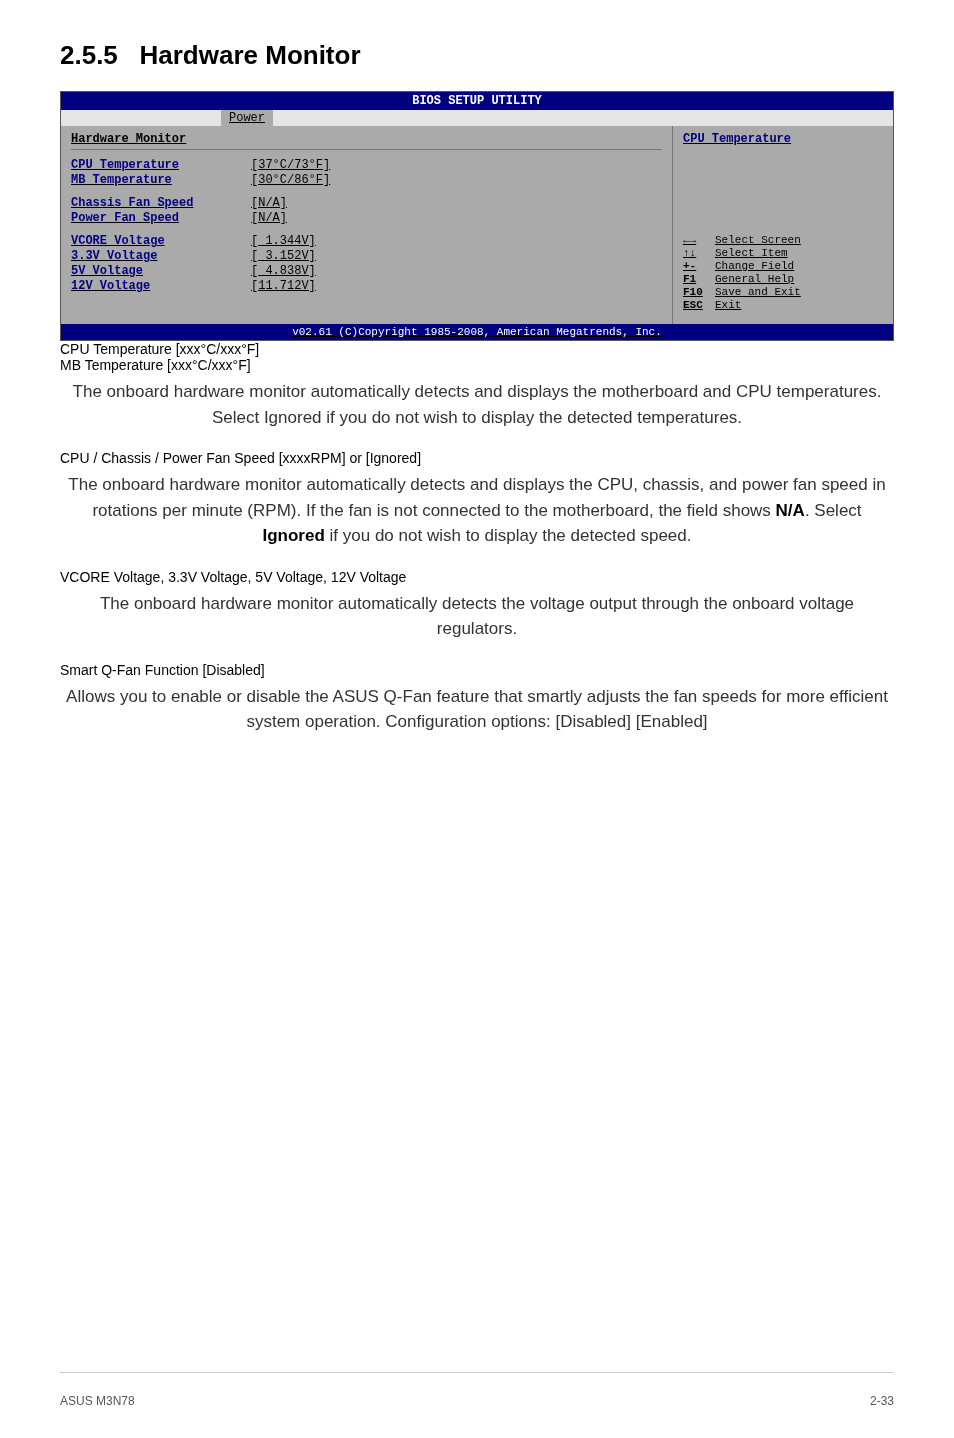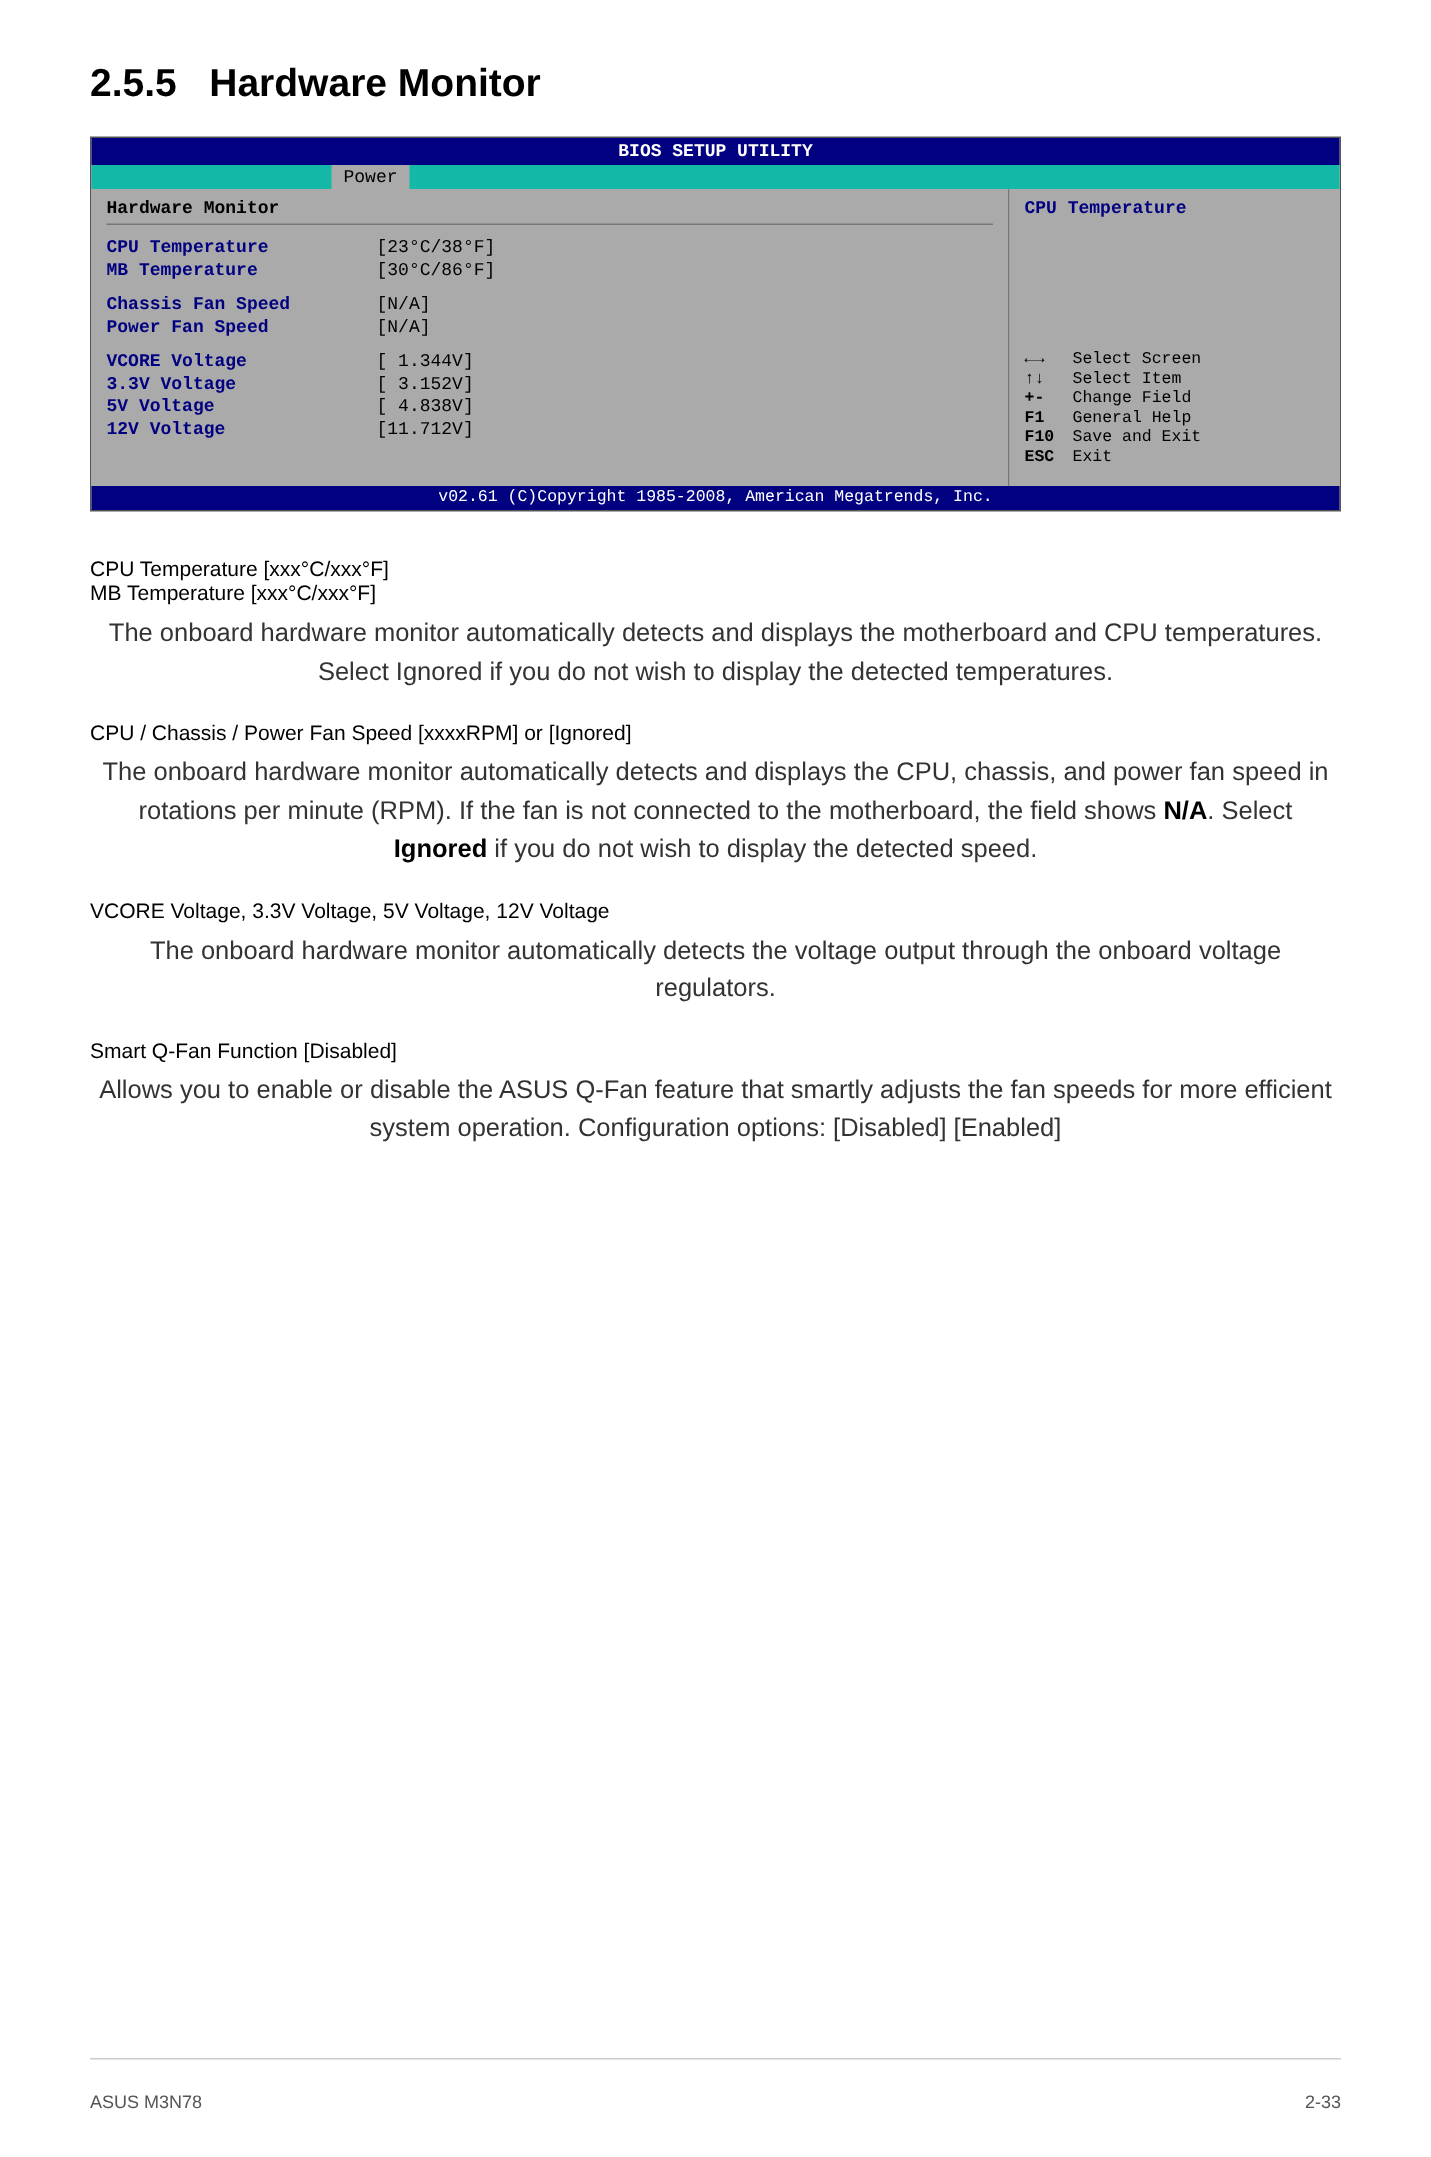--- a/index.html
+++ b/index.html
@@ -18,37 +18,37 @@
       font-size: 26px;
       font-weight: bold;
       margin-bottom: 20px;
       border-bottom: none;
     }
 
     
     .bios-box {
       border: 1px solid #555;
       background: #fff;
-      margin-bottom: 30px;
-      font-family: 'Courier New', Courier, monospace;
-      font-size: 12px;
+      font-family: 'Courier New', Courier, monospace;
+      font-size: 12px;
+      text-decoration: underline;
     }
 
     .bios-header {
       background: #000080;
       color: #fff;
       text-align: center;
       padding: 2px 4px;
       font-family: 'Courier New', Courier, monospace;
       font-size: 12px;
       font-weight: bold;
     }
 
     .bios-tab-row {
-      background: #14b8a6;
+      background: #e5e5e5;
       display: flex;
       padding: 0 0 0 160px;
     }
 
     .bios-tab {
       padding: 1px 8px;
       color: #fff;
       font-family: 'Courier New', Courier, monospace;
       font-size: 12px;
     }
@@ -198,21 +198,21 @@
     <div class="bios-tab active">Power</div>
   </div>
 
   <div class="bios-content">
 
     <div class="bios-left">
       <div class="bios-section-header">Hardware Monitor</div>
 
       <div class="bios-row">
         <span class="label">CPU Temperature</span>
-        <span class="value">[23°C/38°F]</span>
+        <span class="value">[37°C/73°F]</span>
       </div>
       <div class="bios-row">
         <span class="label">MB Temperature</span>
         <span class="value">[30°C/86°F]</span>
       </div>
 
       <div class="bios-spacer"></div>
 
       <div class="bios-row">
         <span class="label">Chassis Fan Speed</span>

